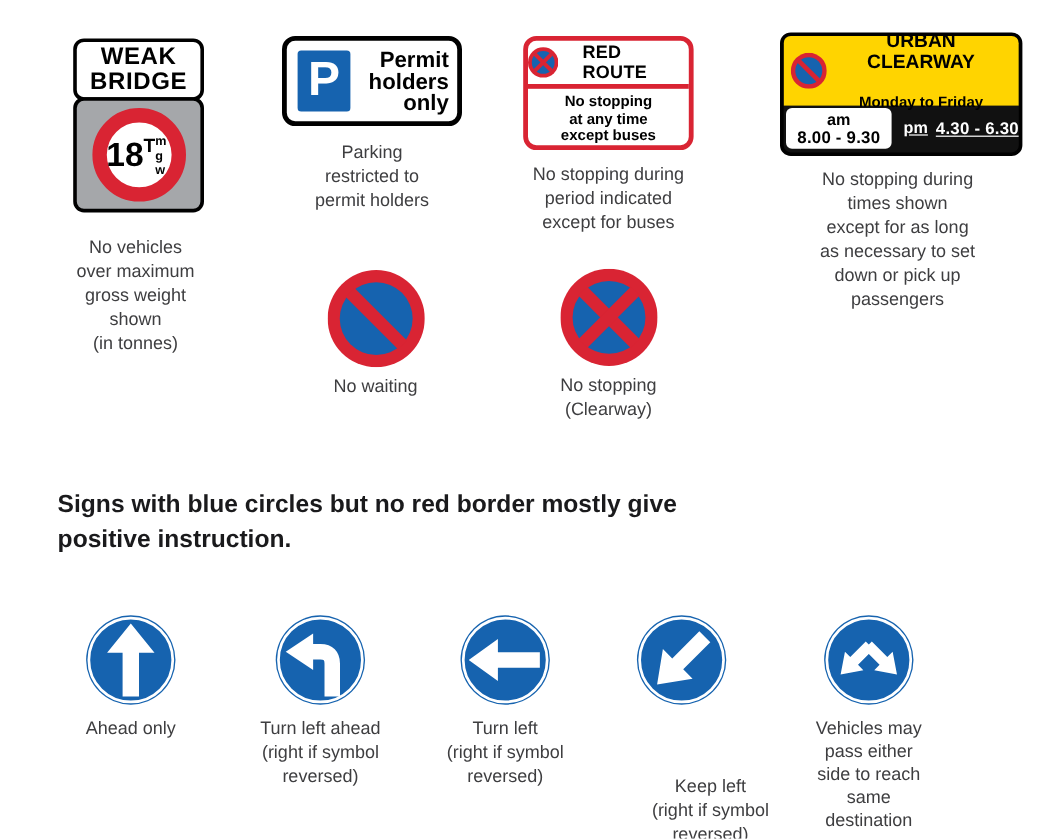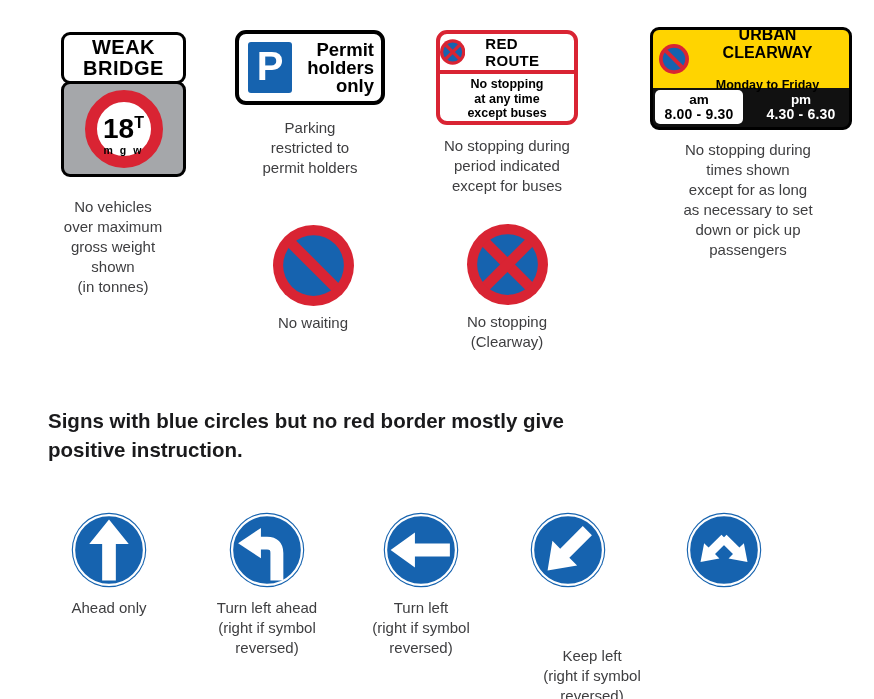--- a/index.html
+++ b/index.html
@@ -10,34 +10,34 @@
   .canvas{
     position:relative; width:874px; height:699px; background:#ffffff;
     font-family:"Liberation Sans", sans-serif; overflow:hidden;
   }
   .abs{position:absolute;}
   .caption{
     position:absolute; text-align:center; color:var(--caption);
     font-size:15px; line-height:20px; white-space:pre-line;
   }
   
-  .wb{left:61px; top:32px; width:125px;}
+  .wb{left:61px; top:32px; width:109px;}
   .wb-top{
     box-sizing:border-box; height:52px; border:3px solid #000; border-radius:9px;
     background:#fff; display:flex; align-items:center; justify-content:center;
   }
   .wb-title{font-size:20px; font-weight:700; line-height:21px; letter-spacing:0.5px;
     white-space:pre-line; text-align:center; color:#000;}
   .wb-bottom{
     box-sizing:border-box; margin-top:-3px; height:96px; border:3px solid #000;
     border-radius:9px; background:var(--grey); display:flex; align-items:center; justify-content:center;
   }
   .wb-circle{
     box-sizing:border-box; width:78px; height:78px; border:12px solid var(--red);
-    border-radius:50%; background:#fff; display:flex; flex-direction:column;
+    border-radius:50%; background:#fff; display:flex; flex-direction:row;
     align-items:center; justify-content:flex-end;
   }
   .wb-weight{display:flex; align-items:flex-start; color:#000;}
   .wb-weight .num{font-size:28px; font-weight:800; line-height:0.95;}
   .wb-weight .unit{font-size:16px; font-weight:800; line-height:1; margin-top:-1px;}
   .wb-mgw{font-size:10.5px; font-weight:700; letter-spacing:2px; color:#000; margin-top:1px;}
   
   .permit{
     left:235px; top:30px; width:150px; height:75px; box-sizing:border-box;
     border:4px solid #000; border-radius:11px; background:#fff;
@@ -71,21 +71,21 @@
   .uc-title{font-size:16px; font-weight:800; line-height:17.5px; color:#000; white-space:pre-line;}
   .uc-sub{font-size:12.5px; font-weight:800; color:#000; margin-top:17px;}
   .uc-black{position:relative; height:39px; color:#fff;}
   .uc-am{
     position:absolute; left:2px; top:2px; width:88px; height:34px; background:#fff;
     border-radius:5px; color:#000; display:flex; flex-direction:column;
     align-items:center; justify-content:center;
   }
   .uc-pm{
     position:absolute; right:0; top:2px; width:96px; height:34px;
-    display:flex; flex-direction:column; align-items:center; justify-content:center;
+    display:flex; flex-direction:row; align-items:center; justify-content:space-between;text-decoration:underline;
   }
   .uc-lab{font-size:13.5px; font-weight:800; line-height:14px;}
   .uc-time{font-size:14px; font-weight:800; line-height:15px; letter-spacing:0.2px;}
   
   .heading{
     left:48px; top:406px; width:600px; font-size:20.5px; font-weight:700;
     line-height:29px; color:var(--heading); white-space:pre-line;
   }
 </style>
 </head>
@@ -235,14 +235,19 @@
   <svg class="abs" style="left:686px; top:512px;" width="76" height="76" viewBox="0 0 100 100">
     <circle cx="50" cy="50" r="49" fill="var(--blue)"></circle>
     <circle cx="50" cy="50" r="46" fill="none" stroke="#ffffff" stroke-width="3"></circle>
     <g transform="translate(35 50) rotate(-45) scale(0.75)">
       <polygon fill="#ffffff" points="-30,0 -2,-19 -2,-8 30,-8 30,8 -2,8 -2,19"></polygon>
     </g>
     <g transform="translate(65 50) rotate(45) scale(0.75)">
       <polygon fill="#ffffff" points="30,0 2,-19 2,-8 -30,-8 -30,8 2,8 2,19"></polygon>
     </g>
   </svg>
+  <div class="caption" style="left:662px; top:598px; width:124px; line-height:19px;">Vehicles may
+pass either
+side to reach
+same
+destination</div>
 
 </div>
 
 </body></html>

